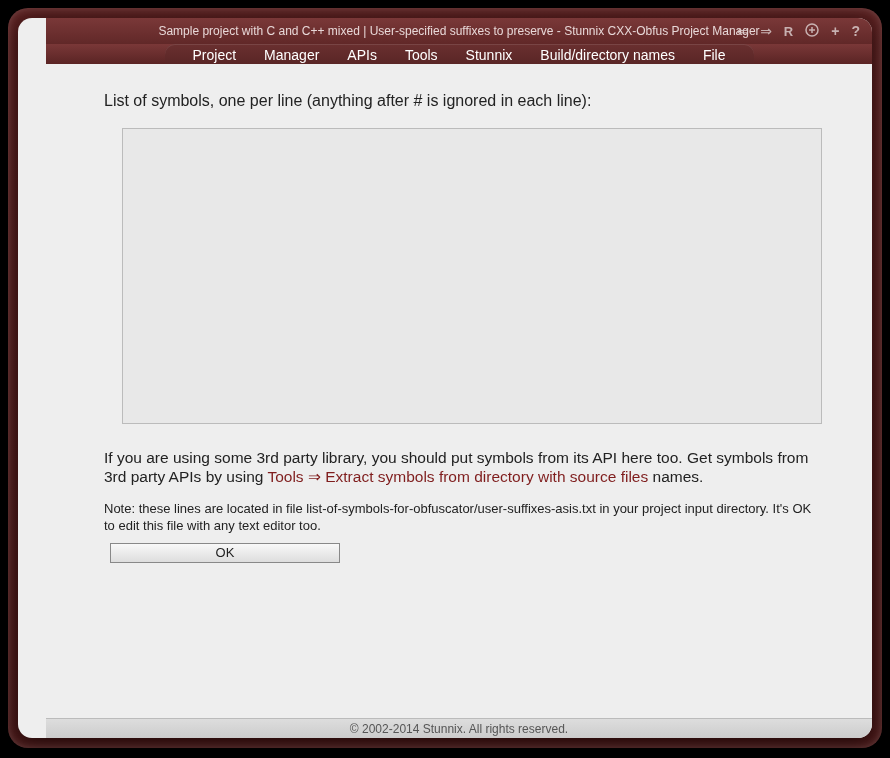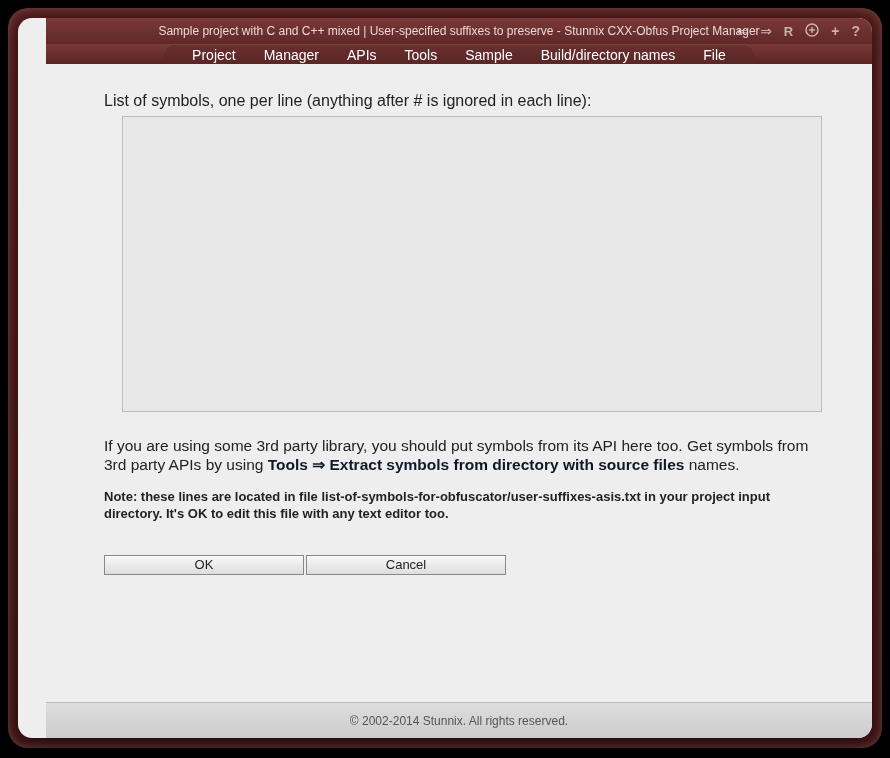--- a/index.html
+++ b/index.html
@@ -86,21 +86,21 @@
     }
     .content-area {
       flex: 1;
       background: #eee;
       padding: 28px 58px 20px 58px;
       overflow: auto;
     }
     .label {
       font-size: 16px;
       color: #222;
-      margin-bottom: 6px;
+      margin-bottom: 18px;
     }
     .textarea-wrap {
       margin-left: 18px;
       margin-bottom: 20px;
       position: relative;
     }
     textarea.symbols {
       width: 700px;
       height: 296px;
       border: 1px solid #bbb;
@@ -111,48 +111,48 @@
       padding: 4px;
       overflow-y: scroll;
     }
     .help-text {
       font-size: 15.5px;
       color: #222;
       line-height: 1.25;
       margin-bottom: 14px;
     }
     .link-inline {
-      color: #0f172a;
-      font-weight: bold;
+      color: #7f1d1d;
+      font-weight: normal;
       cursor: pointer;
     }
     .note-text {
       font-size: 13px;
       color: #222;
       line-height: 1.3;
-      margin-bottom: 32px;
-      font-weight: bold;
+      margin-bottom: 8px;
     }
     .button-row {
       display: flex;
       gap: 2px;
     }
     .btn {
-      width: 200px;
+      width: 230px;
       height: 20px;
       background: linear-gradient(to bottom, #f8f8f8, #ddd);
       border: 1px solid #888;
       font-size: 13px;
       cursor: pointer;
       color: #222;
+      margin-left: 6px;
     }
     .footer {
       background: linear-gradient(to bottom, #ddd, #ccc);
       border-top: 1px solid #bbb;
-      height: 36px;
+      height: 20px;
       display: flex;
       align-items: center;
       justify-content: center;
       font-size: 12px;
       color: #555;
     }
   </style>
 </head>
 <body>
 
@@ -176,42 +176,41 @@
         <span class="title-icon" style="font-weight:bold;">?</span>
       </div>
     </div>
 
     <div class="menu-bar">
       <div class="menu-inner">
         <span class="menu-item">Project</span>
         <span class="menu-item">Manager</span>
         <span class="menu-item">APIs</span>
         <span class="menu-item">Tools</span>
-        <span class="menu-item">Sample</span>
+        <span class="menu-item">Stunnix</span>
         <span class="menu-item">Build/directory names</span>
         <span class="menu-item">File</span>
       </div>
     </div>
 
     <div class="content-area">
       <div class="label">List of symbols, one per line (anything after # is ignored in each line):</div>
 
       <div class="textarea-wrap">
         <textarea class="symbols" value="" style=""></textarea>
       </div>
 
       <div class="help-text">
         <span>If you are using some 3rd party library, you should put symbols from its API here too. Get symbols from 3rd party APIs by using </span><span class="link-inline">Tools ⇒ Extract symbols from directory with source files</span><span> names.</span>
       </div>
 
       <div class="note-text">Note: these lines are located in file list-of-symbols-for-obfuscator/user-suffixes-asis.txt in your project input directory. It's OK to edit this file with any text editor too.</div>
 
       <div class="button-row">
         <button class="btn">OK</button>
-        <button class="btn">Cancel</button>
       </div>
     </div>
 
     <div class="footer">
       <span>© 2002-2014 Stunnix. All rights reserved.</span>
     </div>
 
   </div>
 </div>
 

